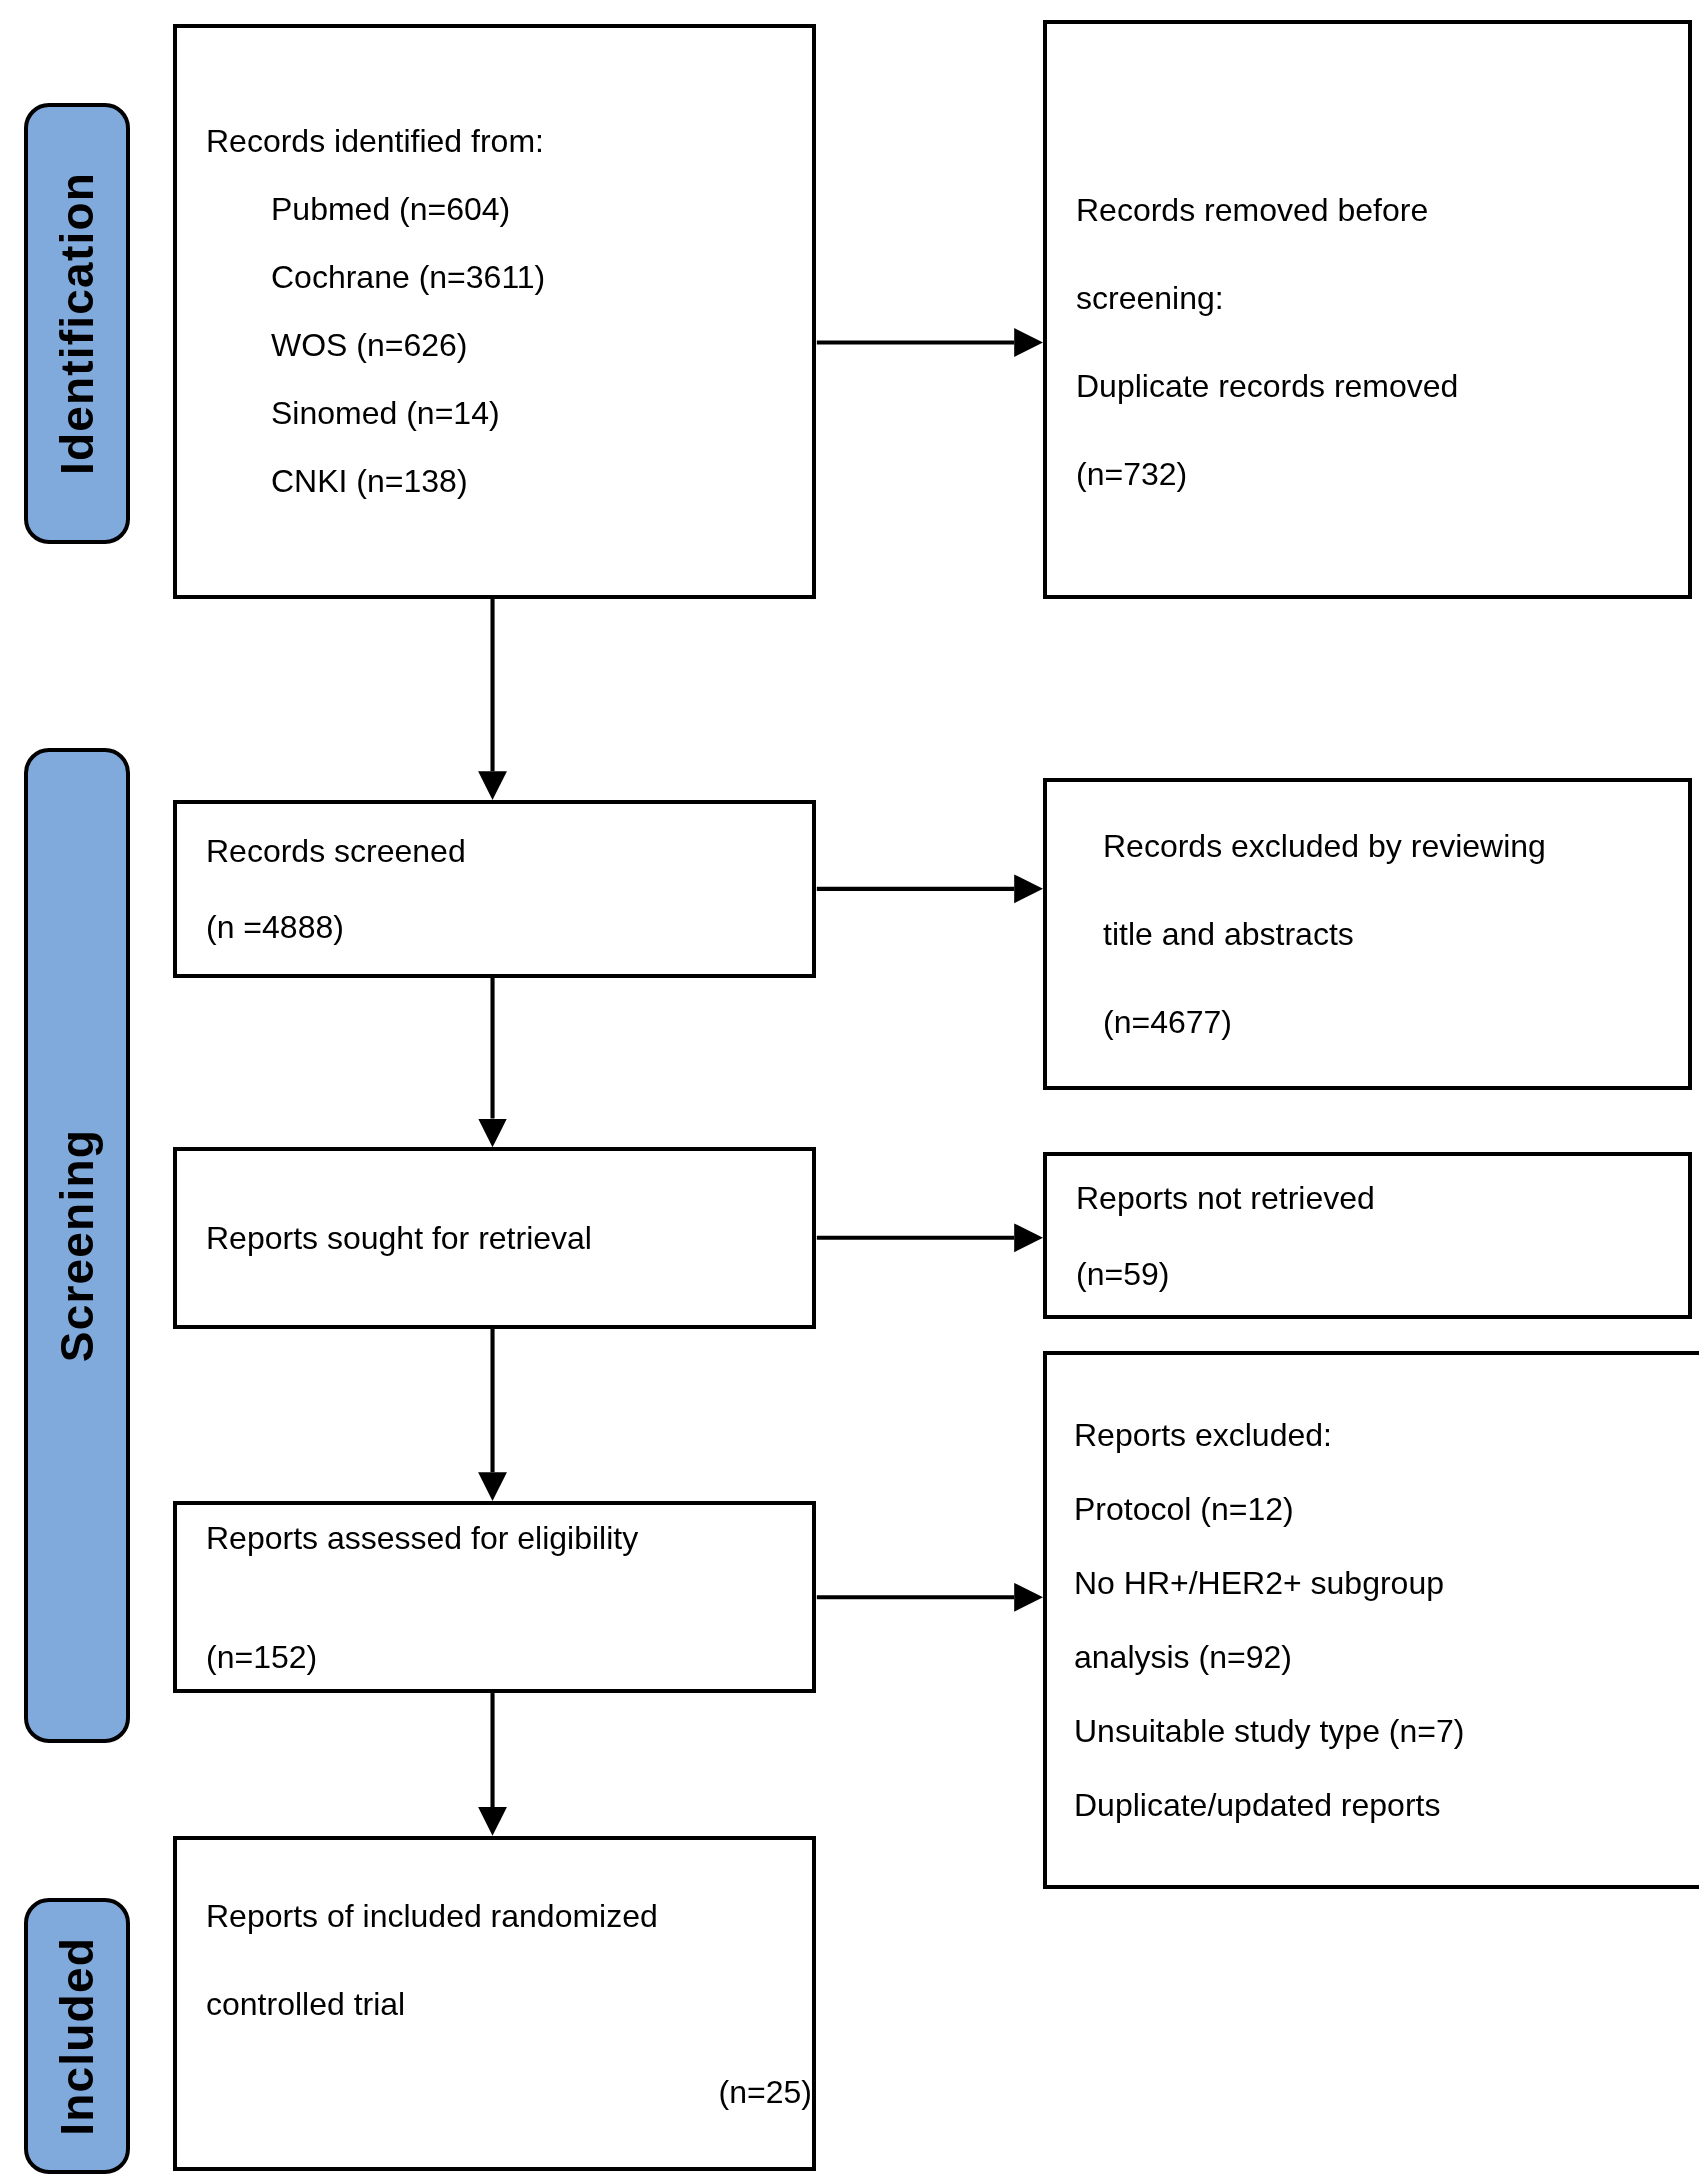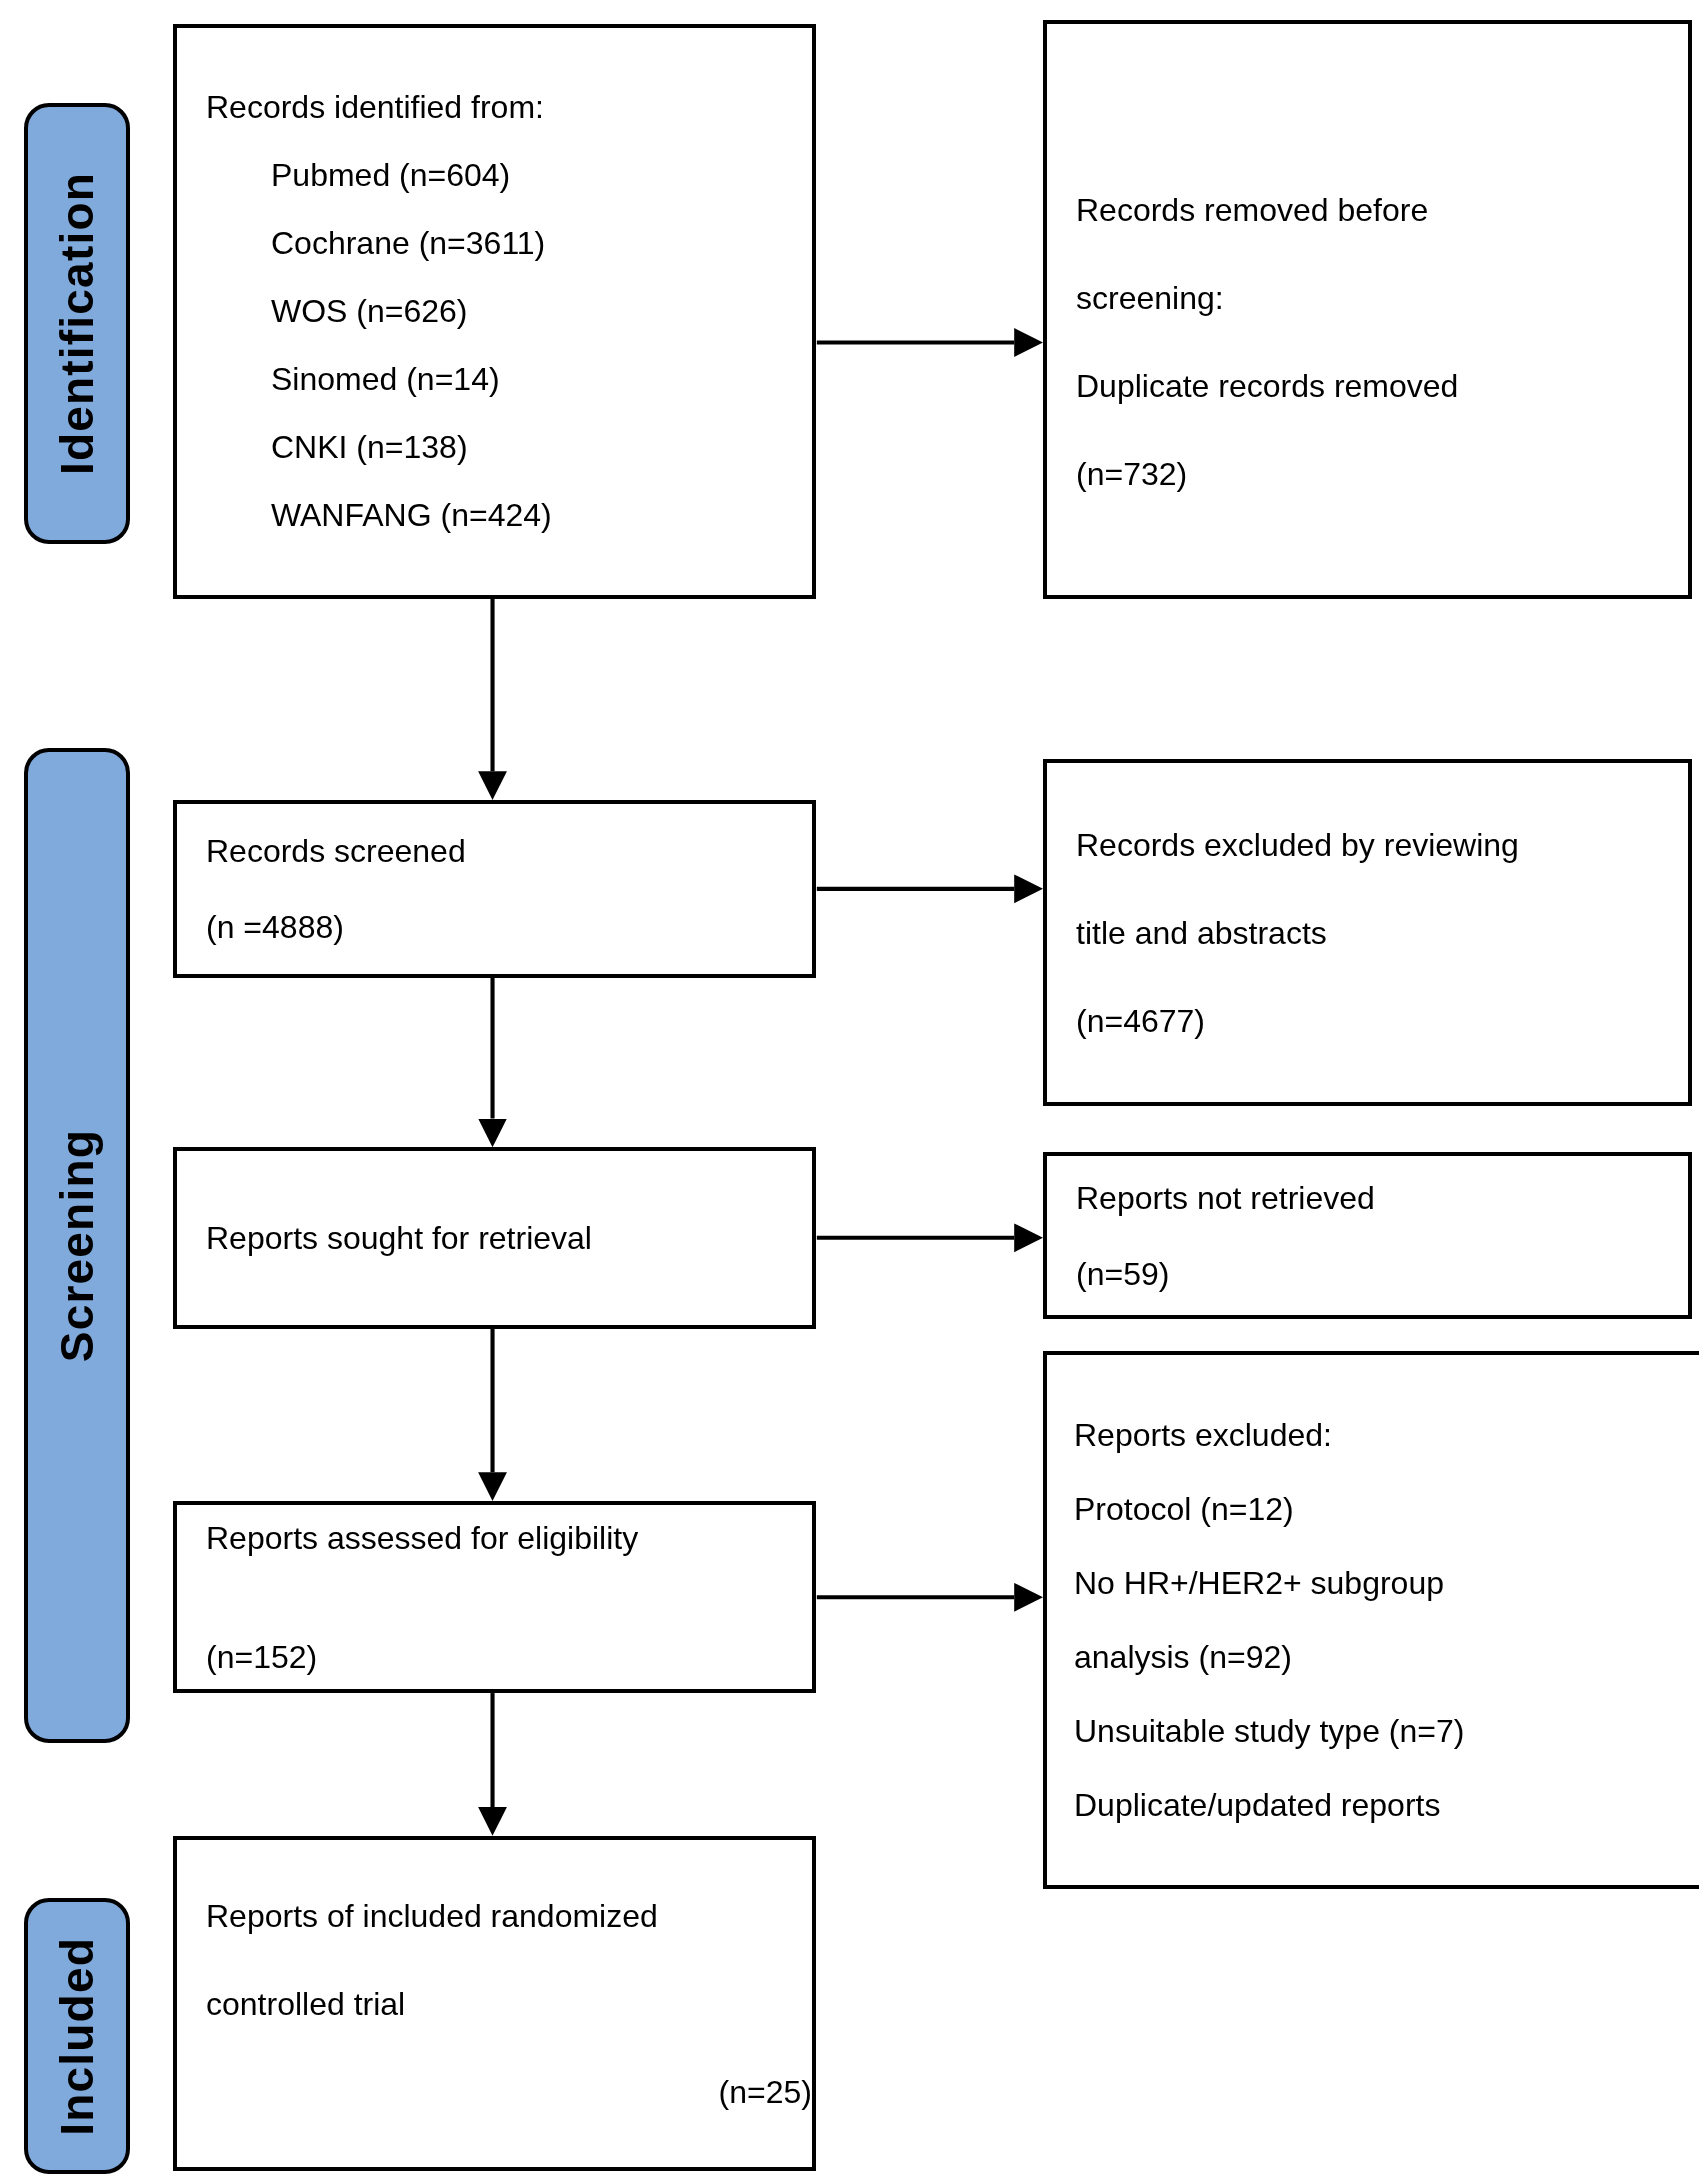--- a/index.html
+++ b/index.html
@@ -31,21 +31,21 @@
 
   #box-identified   { left: 173px; top: 23.5px;   width: 643px; height: 575px; }
   #box-identified .line { line-height: 68px; }
 
   #box-removed      { left: 1043px; top: 20px;  width: 649px; height: 579px; padding-top: 65px; }
   #box-removed .line { line-height: 88px; }
 
   #box-screened     { left: 173px; top: 800px; width: 643px; height: 178px; }
   #box-screened .line { line-height: 76px; }
 
-  #box-excluded-review { left: 1043px; top: 759px; width: 649px; height: 347px; }
+  #box-excluded-review { left: 1043px; top: 778px; width: 649px; height: 312px; padding-left: 27px; }
   #box-excluded-review .line { line-height: 88px; }
 
   #box-sought       { left: 173px; top: 1147px; width: 643px; height: 182px; }
   #box-sought .line { line-height: 76px; }
 
   #box-not-retrieved { left: 1043px; top: 1152px; width: 649px; height: 167px; }
   #box-not-retrieved .line { line-height: 76px; }
 
   #box-assessed     { left: 173px; top: 1501px; width: 643px; height: 192px; gap: 43px; }
   #box-assessed .line { line-height: 76px; }
@@ -121,21 +121,20 @@
     <span>Included</span>
   </div>
 
   <div class="box" id="box-identified">
     <div class="line">Records identified from:</div>
     <div class="line indent">Pubmed (n=604)</div>
     <div class="line indent">Cochrane (n=3611)</div>
     <div class="line indent">WOS (n=626)</div>
     <div class="line indent">Sinomed (n=14)</div>
     <div class="line indent">CNKI (n=138)</div>
-    <div class="line indent">WANFANG (n=424)</div>
   </div>
 
   <div class="box" id="box-removed">
     <div class="line">Records removed before</div>
     <div class="line">screening:</div>
     <div class="line">Duplicate records removed</div>
     <div class="line">(n=732)</div>
   </div>
 
   <div class="box" id="box-screened">

